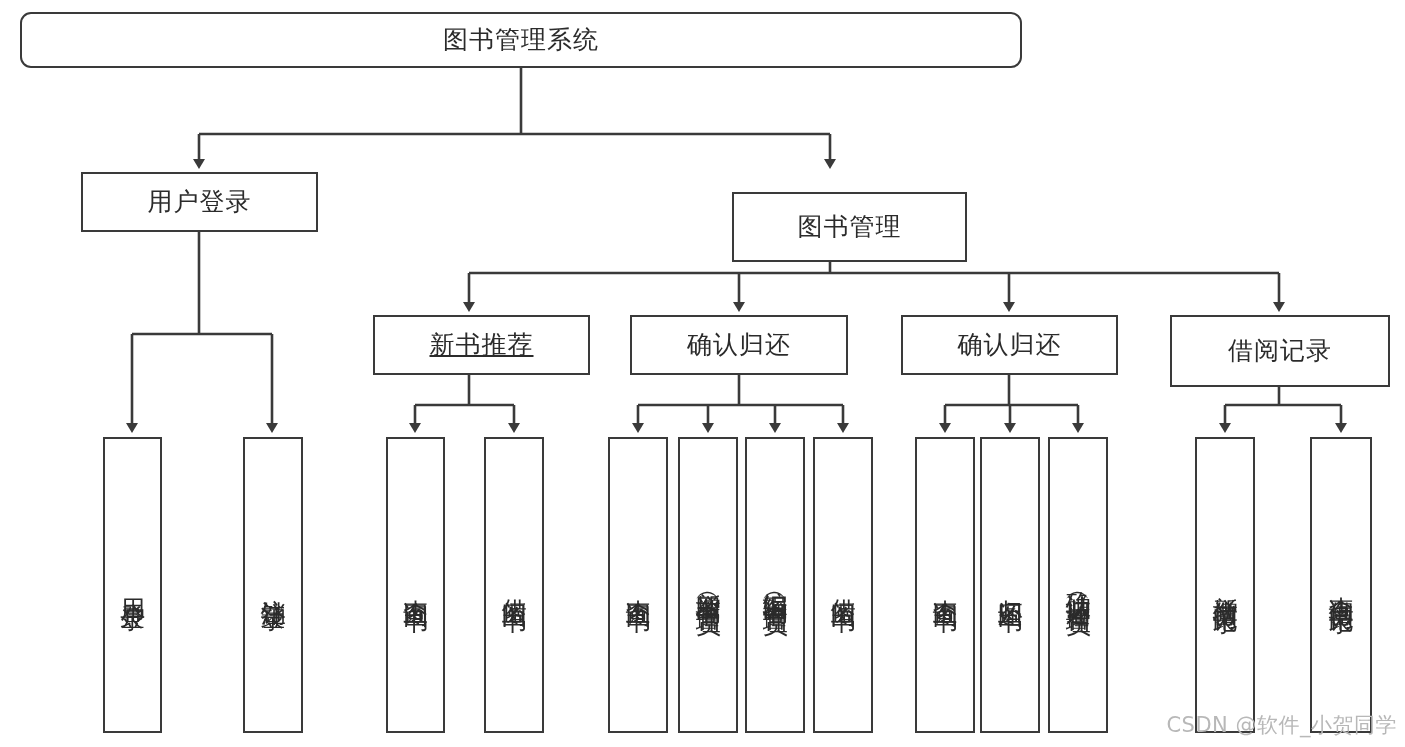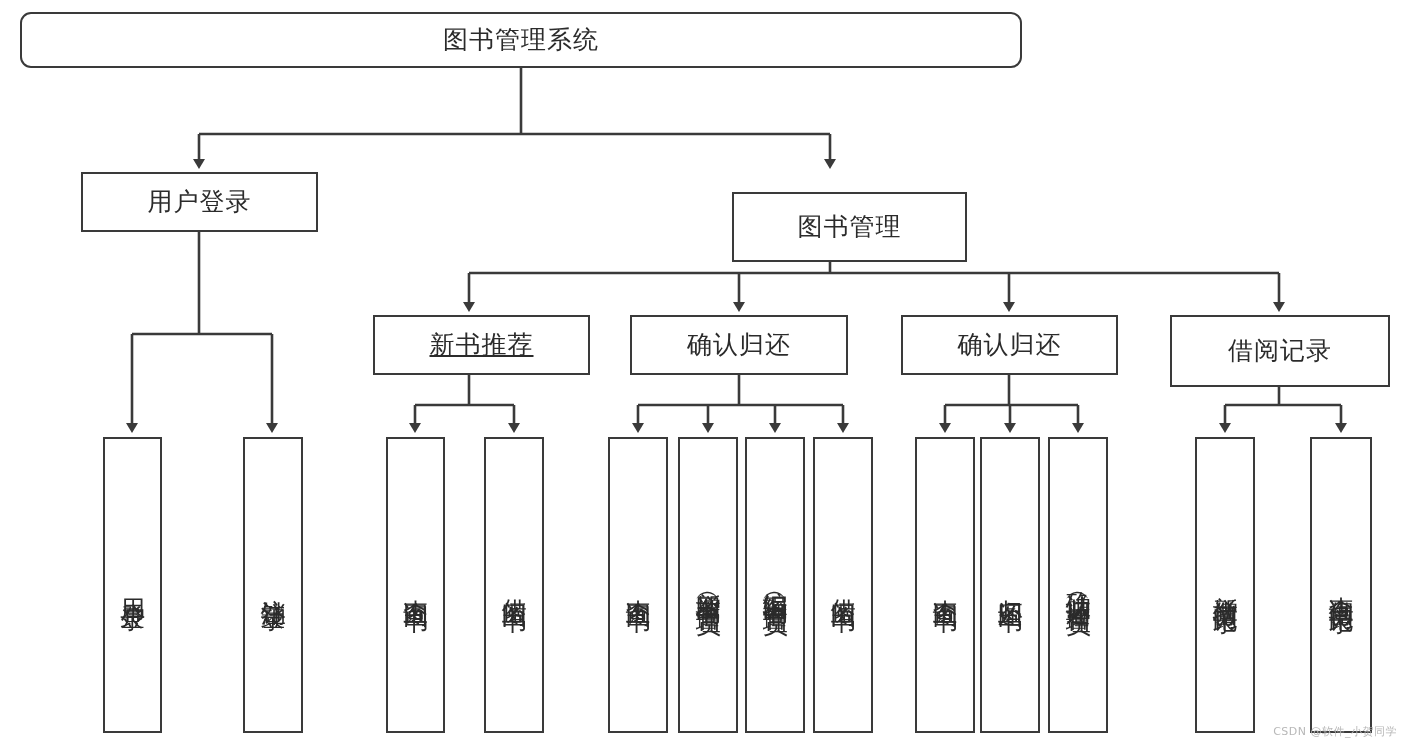--- a/index.html
+++ b/index.html
@@ -52,21 +52,21 @@
   }
   .node.vert .vlabel {
     writing-mode: vertical-rl;
     text-orientation: upright;
     white-space: nowrap;
   }
   #watermark {
     position: absolute;
     right: 8px;
     bottom: 8px;
-    font-size: 11px;
+    font-size: 21px;
     color: #b8b8b8;
     letter-spacing: 0.5px;
     white-space: nowrap;
   }
 </style>
 </head>
 <body>
 
 <div id="diagram">
 

